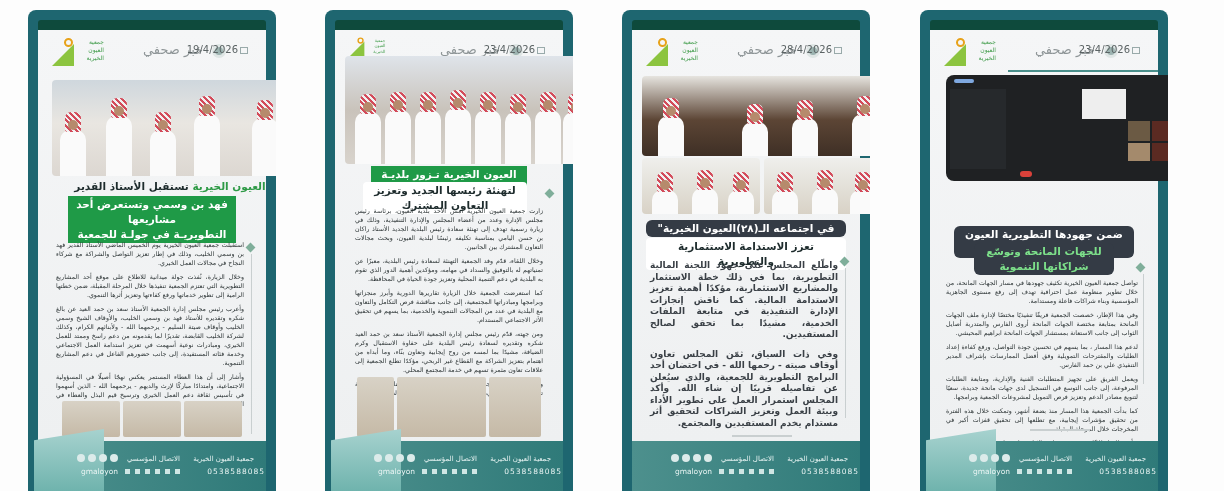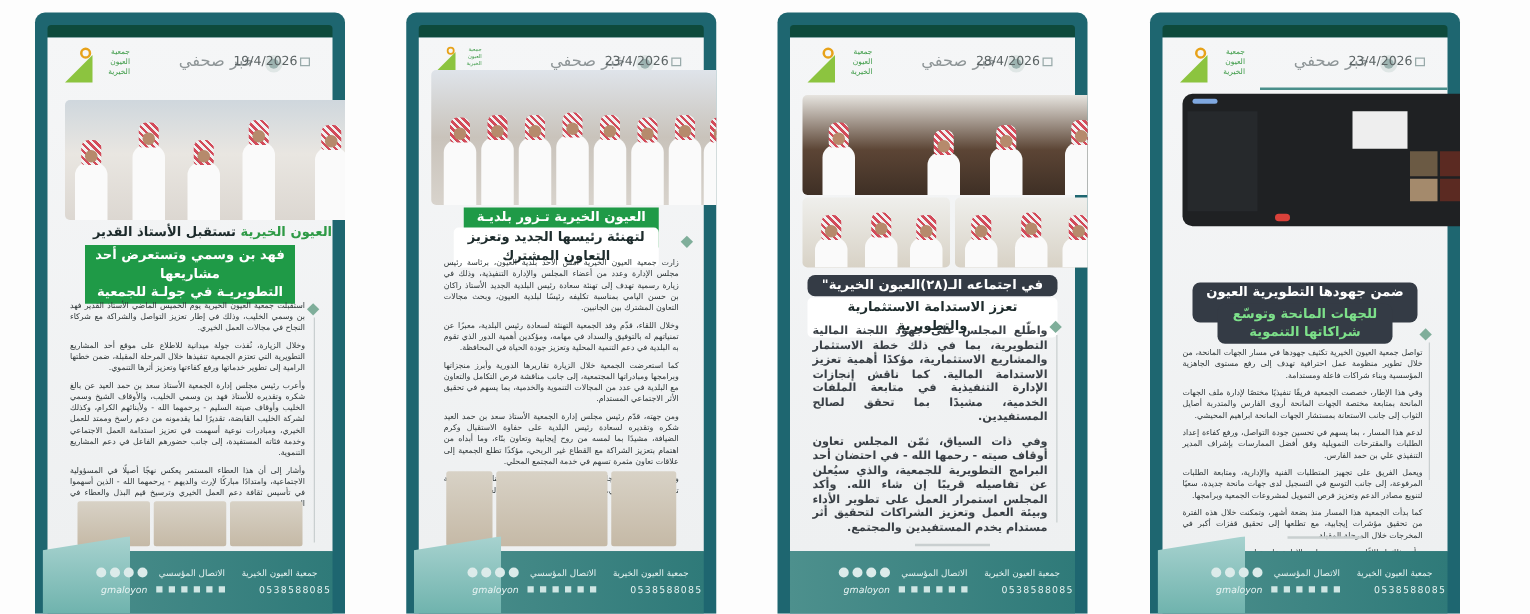--- a/index.html
+++ b/index.html
@@ -48,21 +48,21 @@
     background: linear-gradient(90deg,#4d908d,#2f7a79);
   }
   .bldg { position: absolute; left: -4px; bottom: 0; width: 70px; height: 62px; background: linear-gradient(180deg,#a7d2cf,#6fb3ad); clip-path: polygon(0 18%,100% 0,100% 100%,0 100%); }
   .f-name { position: absolute; right: 12px; top: 14px; font-size: 7px; color: #e8f4f3; direction: rtl; }
   .f-phone { position: absolute; right: 1px; top: 26px; font-size: 7.5px; color: #e8f4f3; letter-spacing: 1px; }
   .f-contact { position: absolute; right: 86px; top: 14px; font-size: 7px; color: #e8f4f3; direction: rtl; }
   .f-sq { position: absolute; right: 86px; top: 28px; display: flex; gap: 5px; }
   .f-sq span { width: 5px; height: 5px; background: #cfe6e4; display: block; }
   .f-icons { position: absolute; right: 148px; top: 13px; display: flex; gap: 3px; }
   .f-icons span { width: 8px; height: 8px; border-radius: 50%; background: #dcebea; display: block; }
-  .f-handle { position: absolute; right: 148px; top: 26px; font-size: 7.5px; color: #e8f4f3; font-style: italic; }
+  .f-handle { position: absolute; right: 148px; top: 26px; font-size: 7.5px; color: #e8f4f3; }
   .accent-line { position: absolute; height: 2px; background: #4a8f8b; }
 </style>
 </head>
 <body>
 
 <div class="stage">
 
   <div class="card" style="left:28px;">
     <div class="topbar"></div>
     <div class="sheet">

